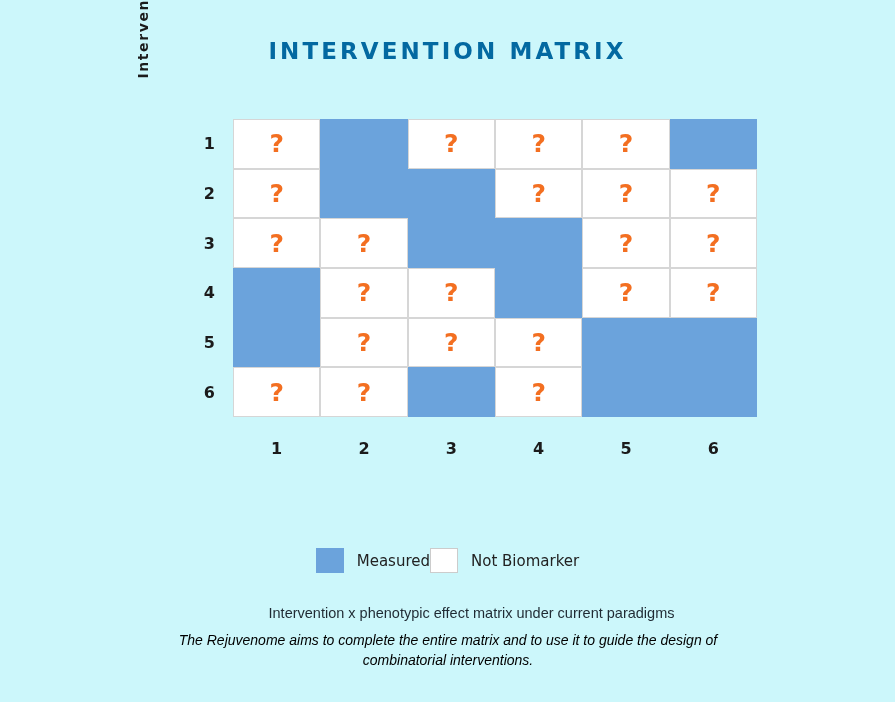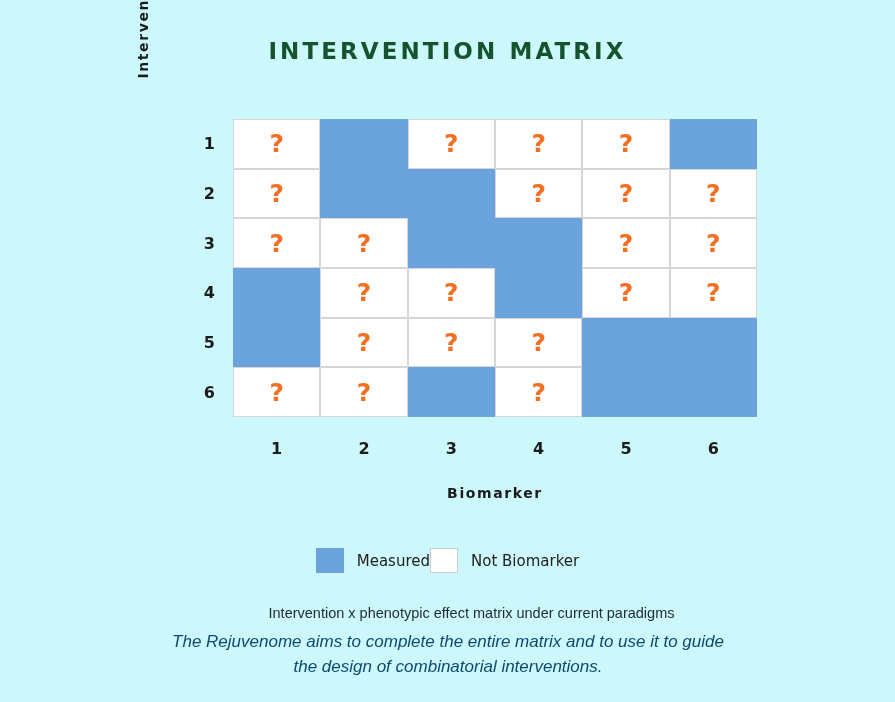--- a/index.html
+++ b/index.html
@@ -24,21 +24,21 @@
   
   .chart-title {
     position: absolute;
     top: 38px;
     left: 0;
     width: 895px;
     text-align: center;
     font-size: 23px;
     font-weight: bold;
     letter-spacing: 3.1px;
-    color: #14532d;
+    color: #0369a1;
     font-family: "DejaVu Sans", sans-serif;
   }
 
   
   .plot-wrap {
     position: absolute;
     left: 233px;
     top: 119px;
     width: 524px;
     height: 298px;
@@ -189,24 +189,24 @@
     color: #1f2a33;
     font-family: "Liberation Sans", sans-serif;
     padding-left: 24px;
   }
   .caption-secondary {
     position: absolute;
     left: 167px;
     top: 630px;
     width: 562px;
     text-align: center;
-    font-size: 17px;
+    font-size: 14px;
     font-style: italic;
     line-height: 1.45;
-    color: #0c4a6e;
+    color: #000000;
     font-family: "Liberation Sans", sans-serif;
   }
 </style>
 </head>
 <body>
 
 <div id="page-root">
 
   <div class="chart-title">INTERVENTION MATRIX</div>
 
@@ -307,21 +307,20 @@
   </div>
 
   <div class="x-ticks">
       <div class="x-tick">1</div>
       <div class="x-tick">2</div>
       <div class="x-tick">3</div>
       <div class="x-tick">4</div>
       <div class="x-tick">5</div>
       <div class="x-tick">6</div>
     </div>
-  <div class="x-axis-label">Biomarker</div>
 
   <div class="legend">
       <div class="legend-item">
         <span class="legend-swatch measured"></span>
         <span class="legend-text">Measured</span>
       </div>
       <div class="legend-item">
         <span class="legend-swatch not-measured"></span>
         <span class="legend-text">Not Biomarker</span>
       </div>

